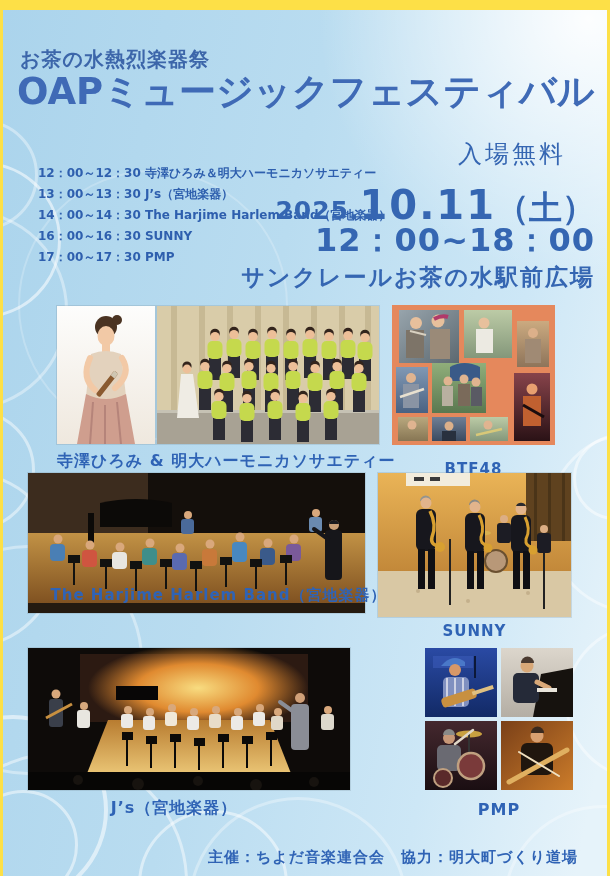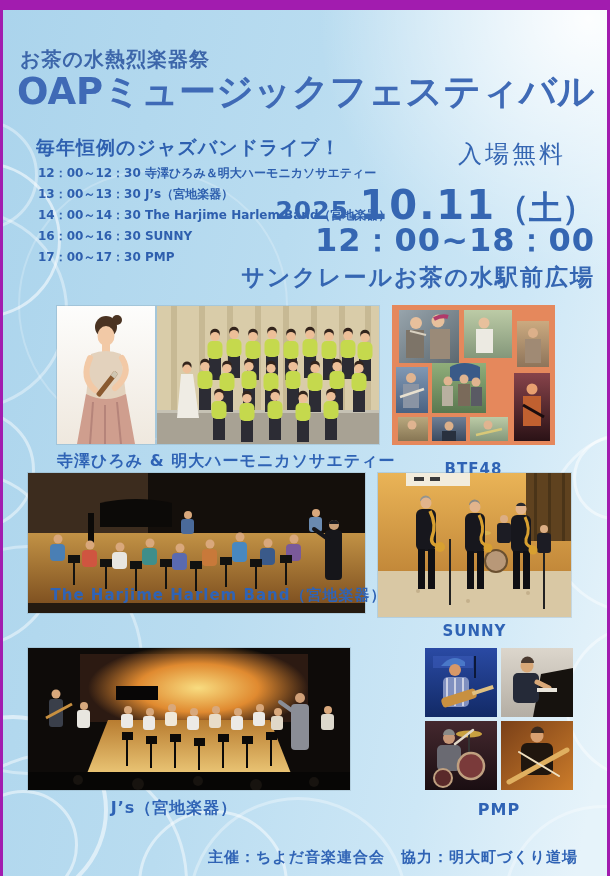--- a/index.html
+++ b/index.html
@@ -1,19 +1,19 @@
 <!DOCTYPE html>
 <html><head>
 <meta charset="utf-8">
 <style>
   * { margin:0; padding:0; box-sizing:border-box; }
   html,body { background:#ffffff; }
   body { width:610px; height:876px; position:relative; overflow:hidden;
          font-family:"DejaVu Sans","Liberation Sans",sans-serif; }
-  .poster { position:absolute; left:0; top:0; width:610px; height:876px; background:#a21caf; }
+  .poster { position:absolute; left:0; top:0; width:610px; height:876px; background:#fde047; }
   .bg { position:absolute; left:3px; top:10px; width:604px; height:866px; overflow:hidden;
         background:
           radial-gradient(circle at 97% 1%, rgba(255,255,255,.95) 0%, rgba(255,255,255,0) 26%),
           linear-gradient(102deg,#abd4ec 0%,#b9dcf0 42%,#cde7f6 74%,#e6f3fa 96%); }
   .ring { position:absolute; border:3px solid rgba(255,255,255,.55); border-radius:50%; }
 
   .subtitle { position:absolute; left:17px; top:36px; font-size:20px; font-weight:bold;
               color:#3c66aa; letter-spacing:1px; }
   .title { position:absolute; left:14px; top:57px; font-size:37px; font-weight:bold;
            color:#3f6ab6; letter-spacing:0px; white-space:nowrap; }
@@ -62,21 +62,20 @@
     <div class="ring" style="left:135px;top:800px;width:150px;height:150px;opacity:.9;"></div>
     <div class="ring" style="left:185px;top:787px;width:220px;height:220px;opacity:.6;"></div>
     <div class="ring" style="left:570px;top:426px;width:84px;height:84px;opacity:.9;"></div>
     <div class="ring" style="left:543px;top:420px;width:184px;height:184px;opacity:.8;"></div>
     <div class="ring" style="left:562px;top:614px;width:156px;height:156px;opacity:.8;"></div>
     <div class="ring" style="left:500px;top:795px;width:200px;height:200px;opacity:.6;"></div>
 
     <div class="subtitle">お茶の水熱烈楽器祭</div>
     <div class="title">OAPミュージックフェスティバル</div>
 
-    <div class="sched-head">毎年恒例のジャズバンドライブ！</div>
     <div class="sched-list">
       <div class="sched-item">12：00～12：30 寺澤ひろみ＆明大ハーモニカソサエティー</div>
       <div class="sched-item">13：00～13：30 J’s（宮地楽器）</div>
       <div class="sched-item">14：00～14：30 The Harjime Harlem Band（宮地楽器）</div>
       <div class="sched-item">16：00～16：30 SUNNY</div>
       <div class="sched-item">17：00～17：30 PMP</div>
     </div>
 
     <div class="admission">入場無料</div>
     <div class="date-line">

